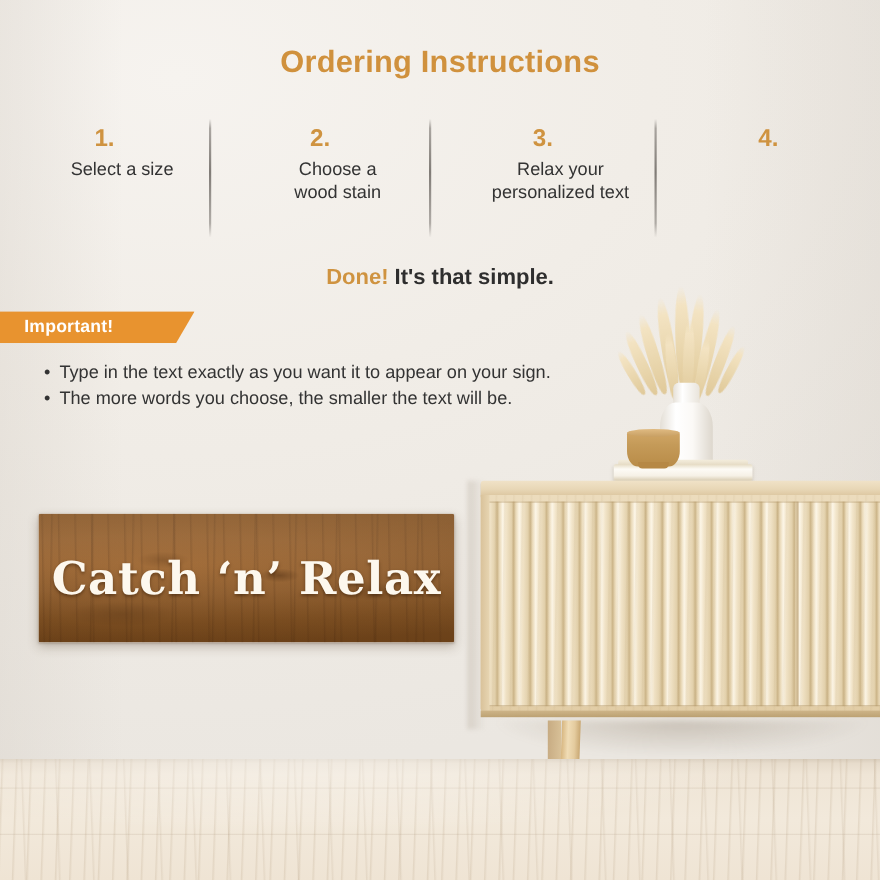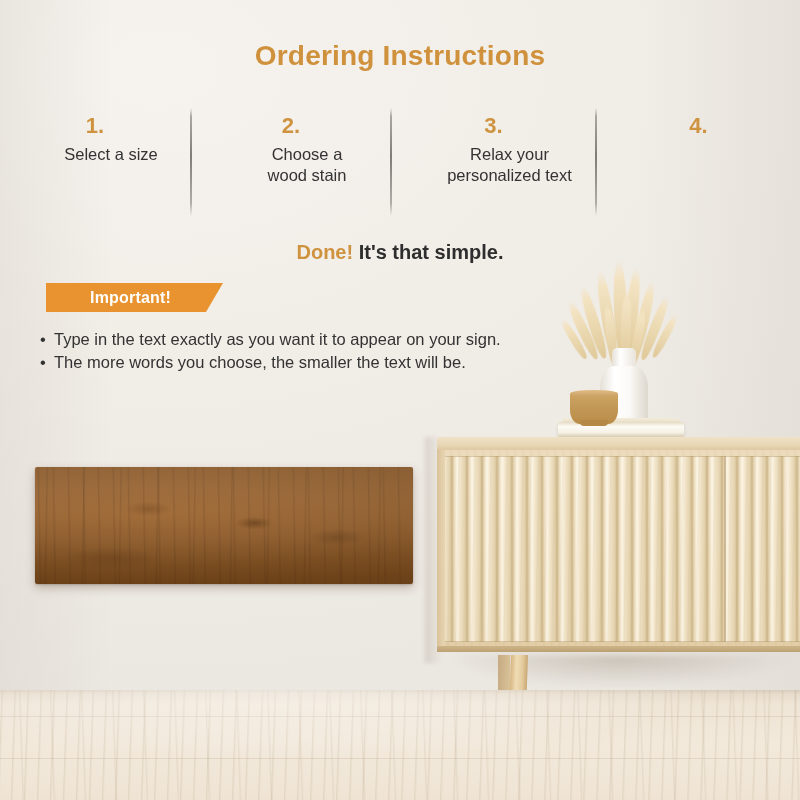--- a/index.html
+++ b/index.html
@@ -344,24 +344,23 @@
     left: 0; top: 283px;
     width: 177px; height: 29px;
     background: #e8932f;
     -webkit-clip-path: polygon(0 0, 177px 0, 160px 100%, 0 100%);
     clip-path: polygon(0 0, 177px 0, 160px 100%, 0 100%);
     color: #ffffff;
     font-size: 16px;
     font-weight: 700;
     display: flex;
     align-items: center;
-    padding-left: 44px;
+    padding-left: 22px;
     box-sizing: border-box;
     letter-spacing: 0.2px;
-    margin-left: 46px;
   }
 
   .bullets {
     position: absolute;
     left: 40px; top: 328px;
     width: 580px;
   }
   .bullet {
     font-size: 16.5px;
     color: #333333;
@@ -427,20 +426,21 @@
 
   <div class="floor">
     <div class="floor-grain"></div>
     <div class="floor-planks"></div>
     <div class="floor-sheen"></div>
   </div>
 
   <div class="sign-shadow"></div>
   <div class="sign">
     <div class="sign-knots"></div>
+    <div class="sign-text">Catch ‘n’ Relax</div>
   </div>
 
   <div class="title">Ordering Instructions</div>
 
   <div class="steps">
     <div class="step" style="left:0px; width:190px;">
       <div class="step-num">1.</div>
       <div class="step-label">Select a size</div>
     </div>
     <div class="step" style="left:192px; width:198px;">

